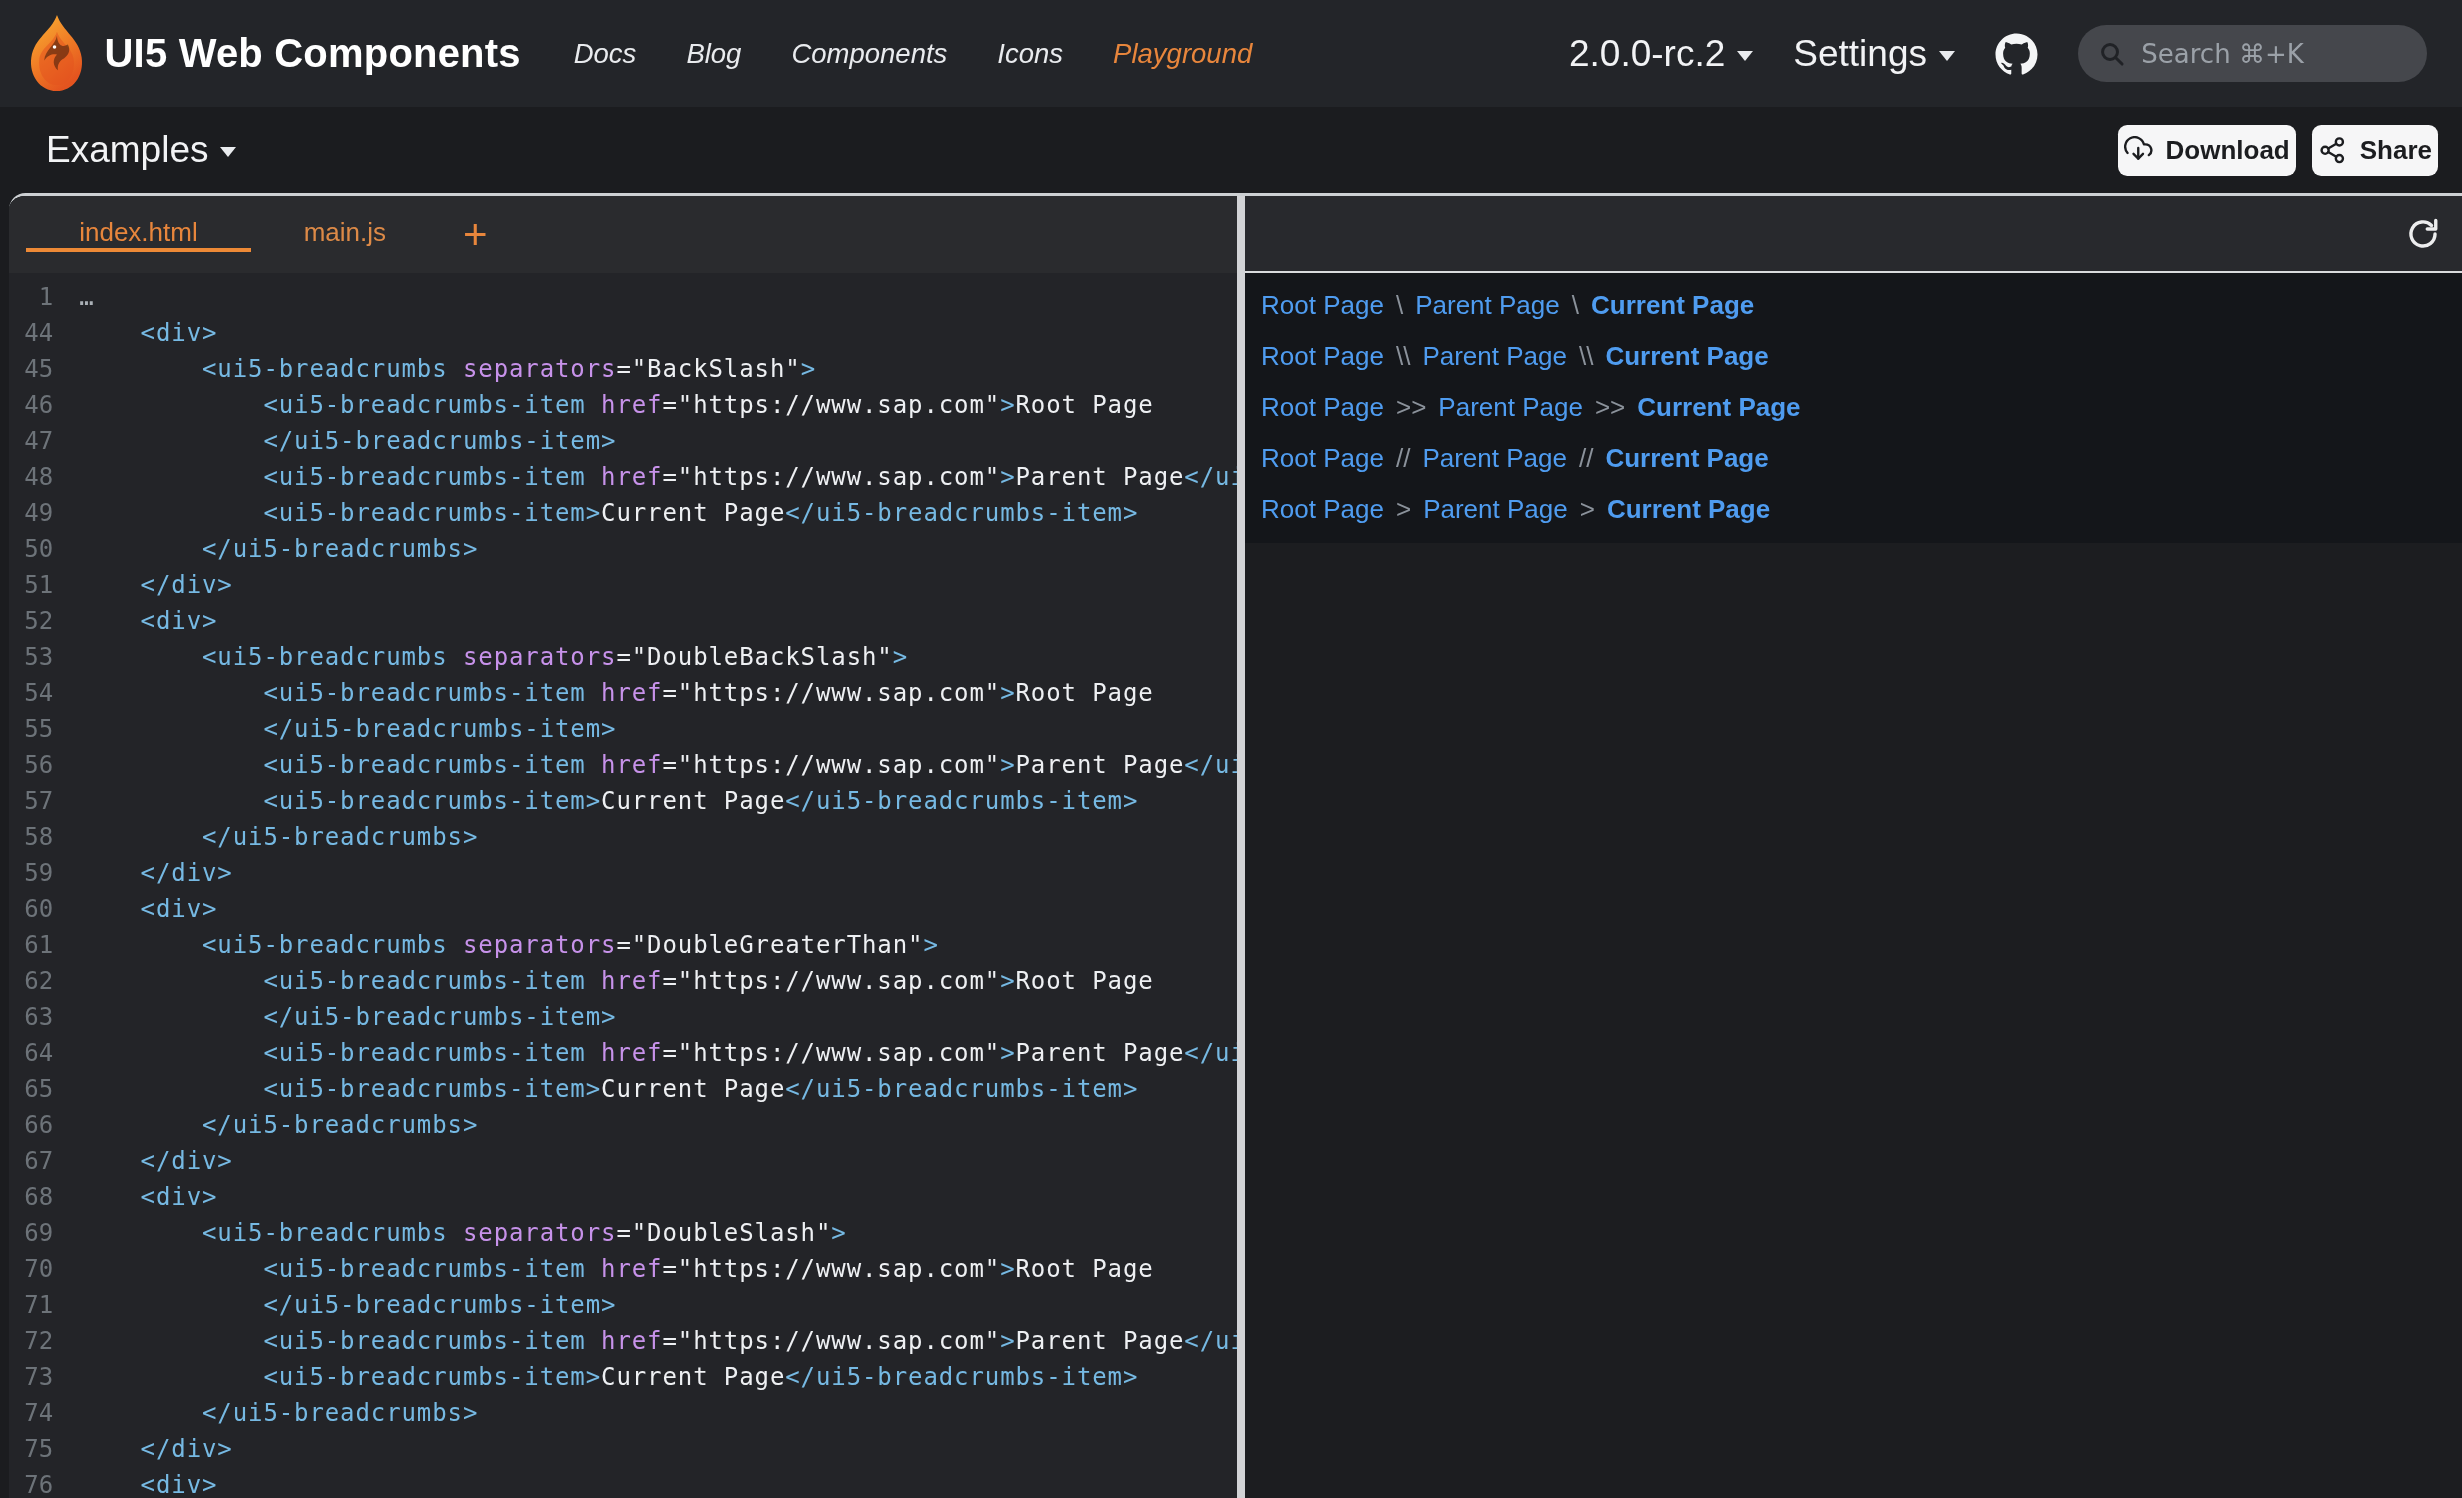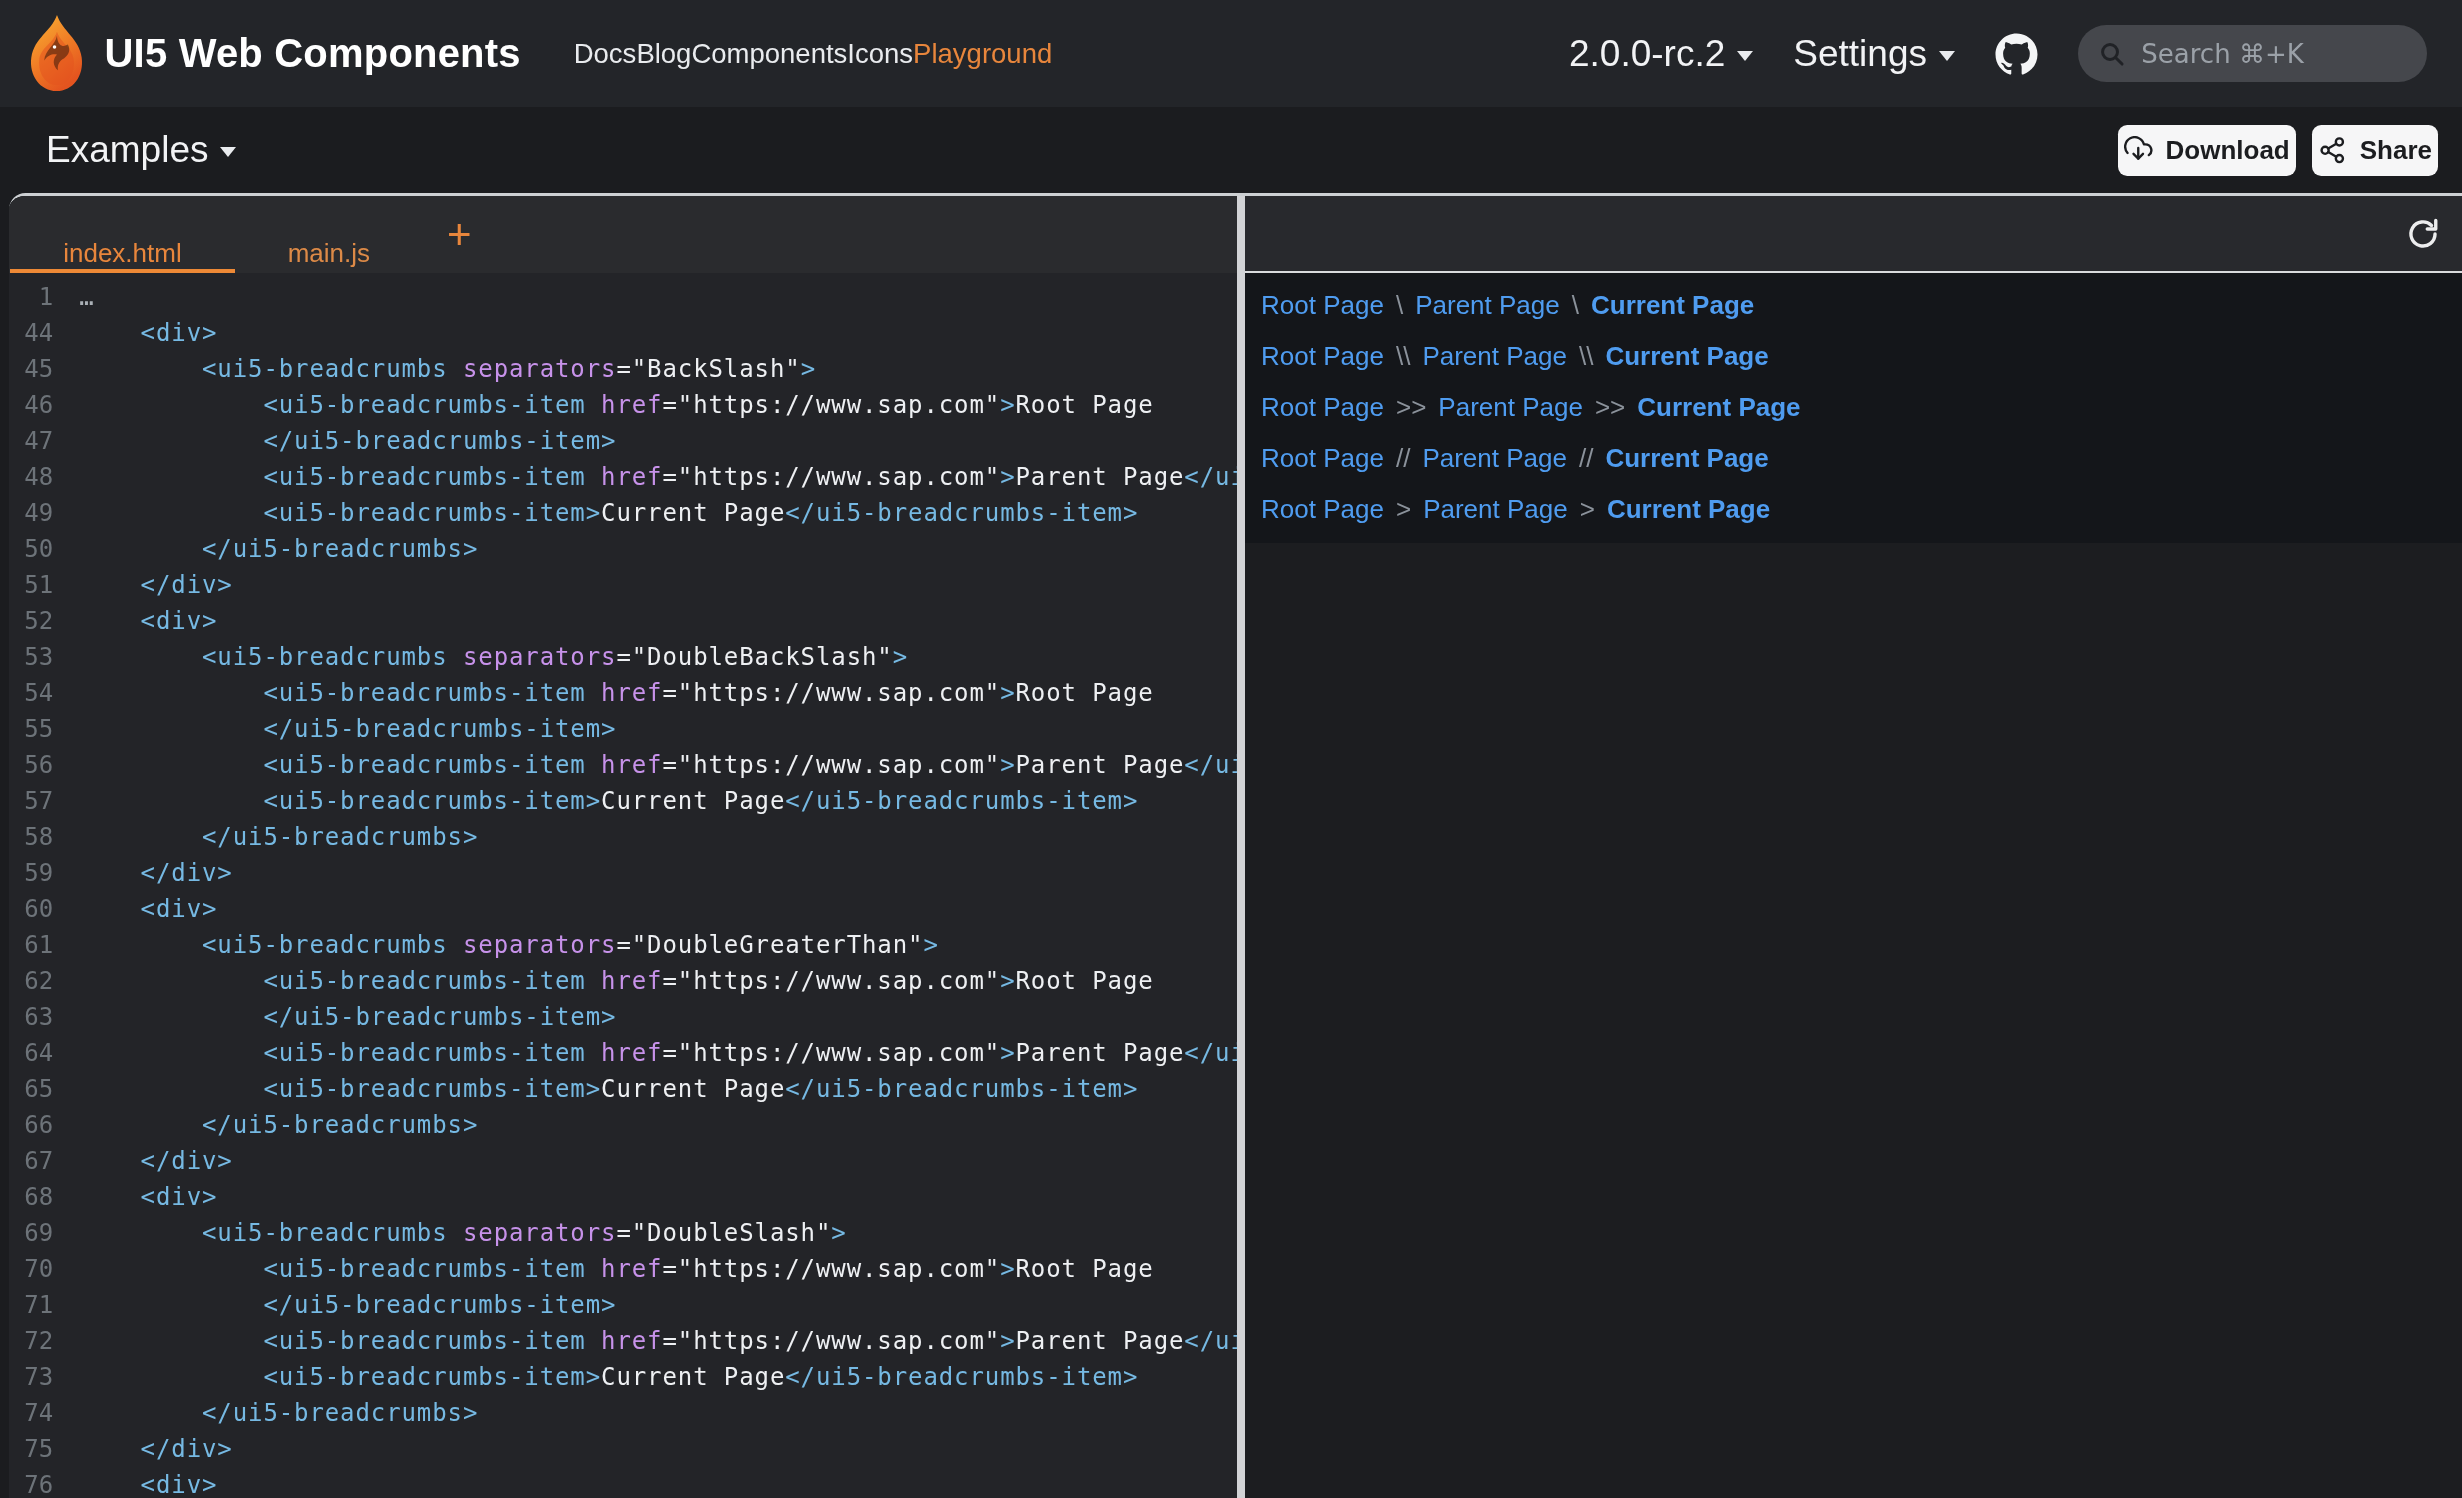--- a/index.html
+++ b/index.html
@@ -12,21 +12,21 @@
   }
 
   
   .navbar {
     height: 107px; background: #232529;
     display: flex; align-items: center;
     padding: 0 35px 0 24px;
   }
   .brand { display: flex; align-items: center; gap: 16.5px; cursor: pointer; }
   .brand-title { color: #ffffff; font-size: 40px; font-weight: 700; letter-spacing: 0.2px; }
-  .main-nav { display: flex; margin-left: 53px; }
+  .main-nav { display: flex; gap: 50px; margin-left: 53px; font-style: italic; }
   .nav-link { color: #e9ebee; font-size: 27.5px; text-decoration: none; cursor: pointer; }
   .nav-link.active { color: #e8863c; }
   .nav-right { margin-left: auto; display: flex; align-items: center; gap: 40px; }
   .dd {
     display: flex; align-items: center; gap: 12px;
     background: none; border: none; cursor: pointer;
     color: #f2f3f5; font-size: 37px; font-family: inherit; padding: 0;
   }
   .caret {
     width: 0; height: 0; display: inline-block; margin-top: 4.6px;
@@ -67,21 +67,21 @@
   
   .main {
     height: 1305px; margin-left: 9.2px;
     border-top: 3.7px solid #cdd0d3;
     border-radius: 16.5px 0 0 0;
     overflow: hidden; display: flex; position: relative;
   }
   .editor { width: 1228px; flex: none; background: #232428; display: flex; flex-direction: column; }
   .tabbar {
     height: 77px; flex: none; background: #2a2b2e;
-    display: flex; align-items: flex-end; padding-left: 1px;
+    display: flex; align-items: center; padding-left: 17px;
   }
   .tab {
     display: flex; align-items: center; justify-content: center;
     padding: 0 53px; font-size: 26px; color: #dd8a47;
     cursor: pointer; border-bottom: 4.6px solid transparent;
   }
   .tab.active { color: #e8863c; border-bottom-color: #ed8936; }
   .addtab {
     background: none; border: none; cursor: pointer;
     color: #e8863c; font-size: 42px; font-weight: 400;

